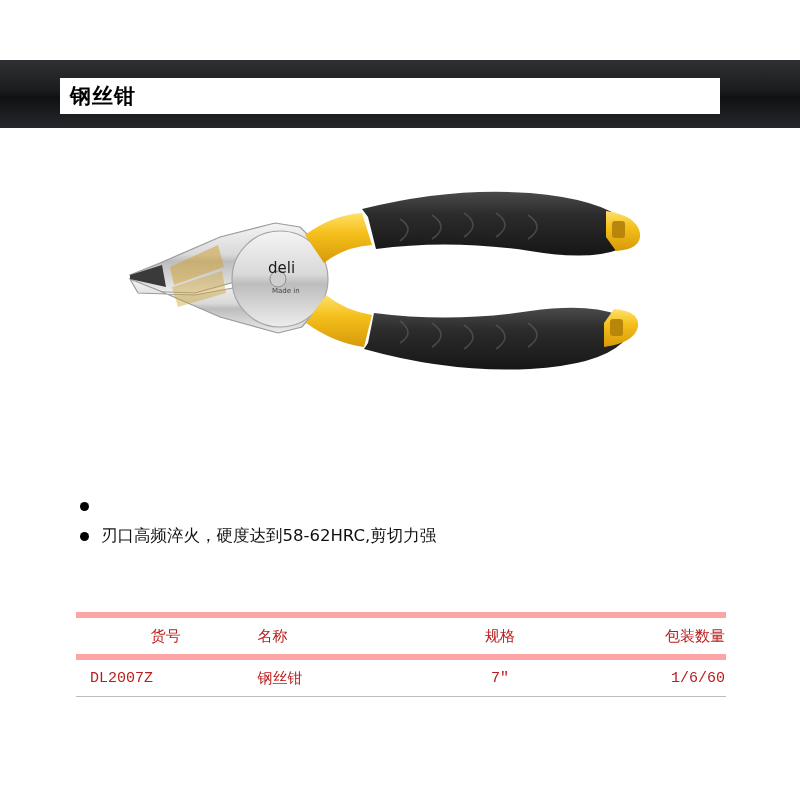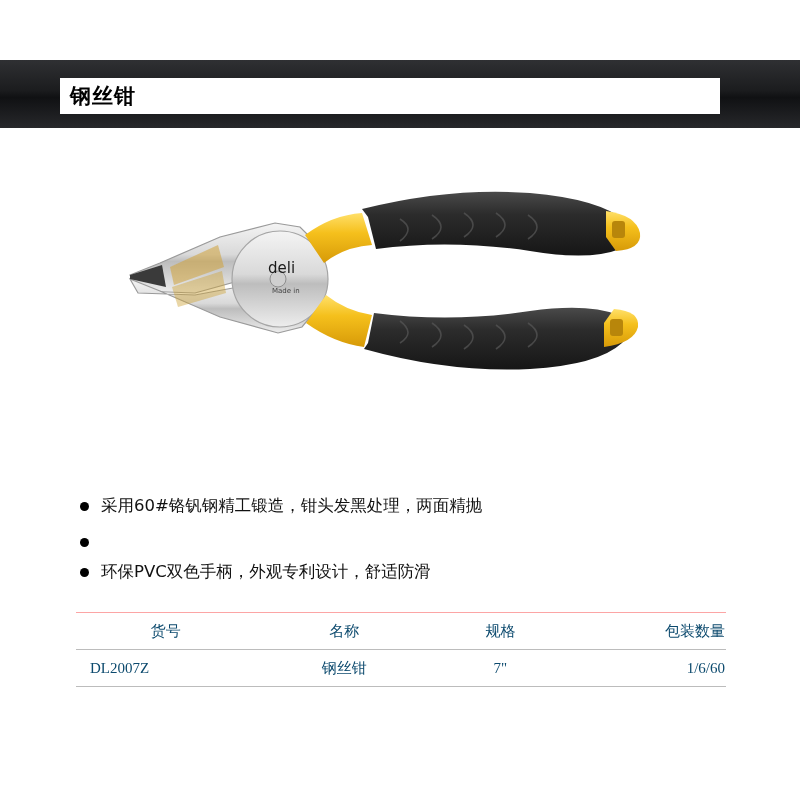--- a/index.html
+++ b/index.html
@@ -99,33 +99,33 @@
   
   .spec-table {
     position: absolute;
     left: 76px;
     top: 612px;
     width: 650px;
     border-collapse: collapse;
   }
   .spec-table th,
   .spec-table td {
-    border-top: 1px solid #fca5a5;
+    border-top: 6px solid #fca5a5;
     border-bottom: 1px solid #bcbcbc;
     height: 34px;
     font-weight: normal;
     font-size: 15px;
-    color: #0c4a6e;
-    font-family: Liberation Serif, serif;
+    color: #b91c1c;
+    font-family: Liberation Mono, monospace;
   }
   .spec-table thead th {
     font-size: 15px;
   }
   .col-0 { width: 170px; text-align: left; padding-left: 14px; }
-  .col-1 { width: 180px; text-align: center; }
+  .col-1 { width: 180px; text-align: left; }
   .col-2 { width: 140px; text-align: center; margin-top: 8px; }
   .col-3 { width: 160px; text-align: right; }
   thead .col-0 { text-align: center; padding-left: 0; }
 </style>
 </head>
 <body>
 
 <div class="header-band"></div>
 <div class="header-title-box">
   <span class="header-title">钢丝钳</span>
@@ -191,28 +191,24 @@
       <path d="M364 174 q18 -12 0 -24"></path>
       <path d="M396 174 q18 -12 0 -24"></path>
       <path d="M428 172 q18 -12 0 -24"></path>
     </g>
   </svg>
 </div>
 
 <div class="features">
   <div class="feature-row">
     <span class="bullet-dot"></span>
-    <span class="feature-text">采用60#铬钒钢精工锻造，钳头发黑处理，两面精抛</span>
   </div>
   <div class="feature-row">
     <span class="bullet-dot"></span>
-  </div>
-  <div class="feature-row">
-    <span class="bullet-dot"></span>
-    <span class="feature-text">环保PVC双色手柄，外观专利设计，舒适防滑</span>
+    <span class="feature-text">刃口高频淬火，硬度达到58-62HRC,剪切力强</span>
   </div>
 </div>
 
 <table class="spec-table">
   <thead>
     <tr>
       <th class="col-0">货号</th>
       <th class="col-1">名称</th>
       <th class="col-2">规格</th>
       <th class="col-3">包装数量</th>

